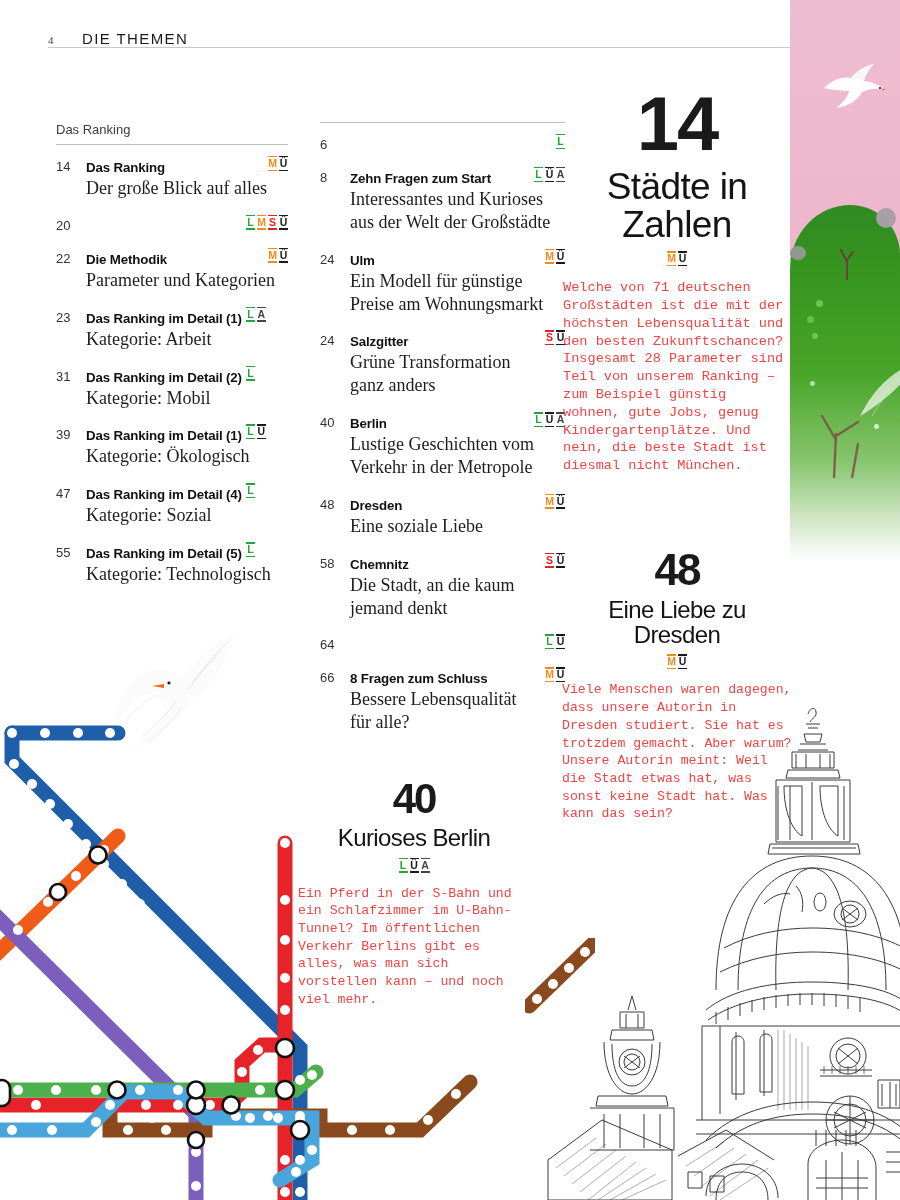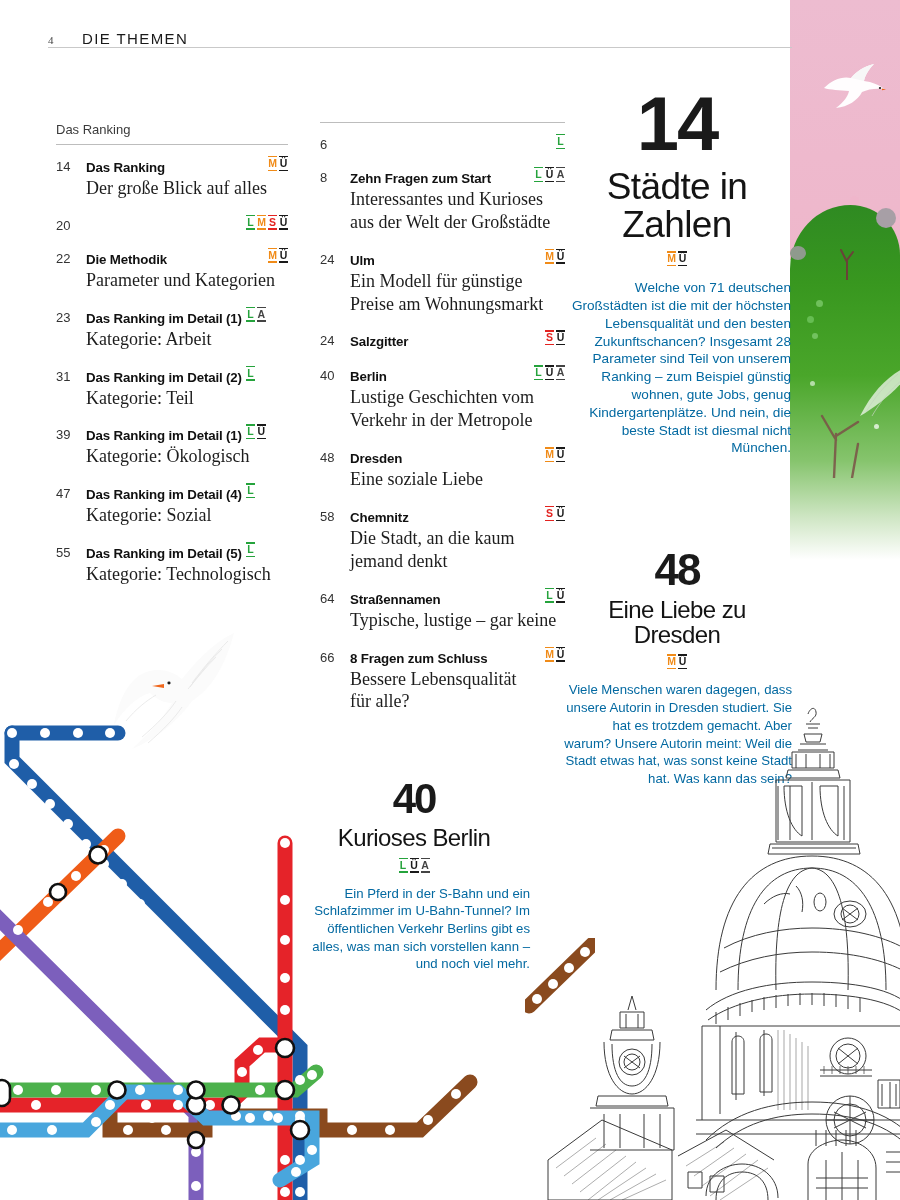--- a/index.html
+++ b/index.html
@@ -129,22 +129,22 @@
   }
   .feat-head {
     font-family: "Liberation Sans", sans-serif;
     font-weight: 300; color: #141414;
     line-height: 1.03; letter-spacing: -0.6px;
   }
   .feat-badges {
     display: flex; justify-content: center; gap: 2px; margin: 9px 0 0;
   }
   .feat-text {
-    font-family: Liberation Sans, sans-serif;
-    color: #0369a1; text-align: right;
+    font-family: Liberation Mono, monospace;
+    color: #ef4444; text-align: left;
   }
 
   #feature-staedte { left: 563px; top: 88px; width: 228px; }
   #feature-staedte .feat-num { font-size: 76px; line-height: 72px; }
   #feature-staedte .feat-head { font-size: 37px; margin-top: 8px; }
   #feature-staedte .feat-text { font-size: 13.6px; line-height: 1.31; margin-top: 13px; }
 
   #feature-dresden { left: 562px; top: 548px; width: 230px; }
   #feature-dresden .feat-num { font-size: 44px; line-height: 44px; }
   #feature-dresden .feat-head { font-size: 24px; margin-top: 6px; }
@@ -244,21 +244,21 @@
           <span class="toc-page">23</span>
           <div class="toc-body"><span class="toc-title">Das Ranking im Detail (1)</span><span class="badges inline">
               <span class="badge b-L">L</span>
               <span class="badge b-A">A</span>
             </span><div class="toc-sub" style="white-space: pre-line;">Kategorie: Arbeit</div></div>
         </div>
         <div class="toc-item">
           <span class="toc-page">31</span>
           <div class="toc-body"><span class="toc-title">Das Ranking im Detail (2)</span><span class="badges inline">
               <span class="badge b-L">L</span>
-            </span><div class="toc-sub" style="white-space: pre-line;">Kategorie: Teil</div></div>
+            </span><div class="toc-sub" style="white-space: pre-line;">Kategorie: Mobil</div></div>
         </div>
         <div class="toc-item">
           <span class="toc-page">39</span>
           <div class="toc-body"><span class="toc-title">Das Ranking im Detail (1)</span><span class="badges inline">
               <span class="badge b-L">L</span>
               <span class="badge b-U">Ü</span>
             </span><div class="toc-sub" style="white-space: pre-line;">Kategorie: Ökologisch</div></div>
         </div>
         <div class="toc-item">
           <span class="toc-page">47</span>
@@ -298,21 +298,22 @@
           <span class="toc-page">24</span>
           <div class="toc-body"><span class="toc-title">Ulm</span><div class="toc-sub" style="white-space: pre-line;">Ein Modell für günstige
 Preise am Wohnungsmarkt</div></div>
           <span class="badges">
             <span class="badge b-M">M</span>
             <span class="badge b-U">Ü</span>
           </span>
         </div>
         <div class="toc-item">
           <span class="toc-page">24</span>
-          <div class="toc-body"><span class="toc-title">Salzgitter</span></div>
+          <div class="toc-body"><span class="toc-title">Salzgitter</span><div class="toc-sub" style="white-space: pre-line;">Grüne Transformation
+ganz anders</div></div>
           <span class="badges">
             <span class="badge b-S">S</span>
             <span class="badge b-U">Ü</span>
           </span>
         </div>
         <div class="toc-item">
           <span class="toc-page">40</span>
           <div class="toc-body"><span class="toc-title">Berlin</span><div class="toc-sub" style="white-space: pre-line;">Lustige Geschichten vom
 Verkehr in der Metropole</div></div>
           <span class="badges">
@@ -333,21 +334,20 @@
           <span class="toc-page">58</span>
           <div class="toc-body"><span class="toc-title">Chemnitz</span><div class="toc-sub" style="white-space: pre-line;">Die Stadt, an die kaum
 jemand denkt</div></div>
           <span class="badges">
             <span class="badge b-S">S</span>
             <span class="badge b-U">Ü</span>
           </span>
         </div>
         <div class="toc-item">
           <span class="toc-page">64</span>
-          <div class="toc-body"><span class="toc-title">Straßennamen</span><div class="toc-sub" style="white-space: pre-line;">Typische, lustige – gar keine</div></div>
           <span class="badges">
             <span class="badge b-L">L</span>
             <span class="badge b-U">Ü</span>
           </span>
         </div>
         <div class="toc-item">
           <span class="toc-page">66</span>
           <div class="toc-body"><span class="toc-title">8 Fragen zum Schluss</span><div class="toc-sub" style="white-space: pre-line;">Bessere Lebensqualität
 für alle?</div></div>
           <span class="badges">

